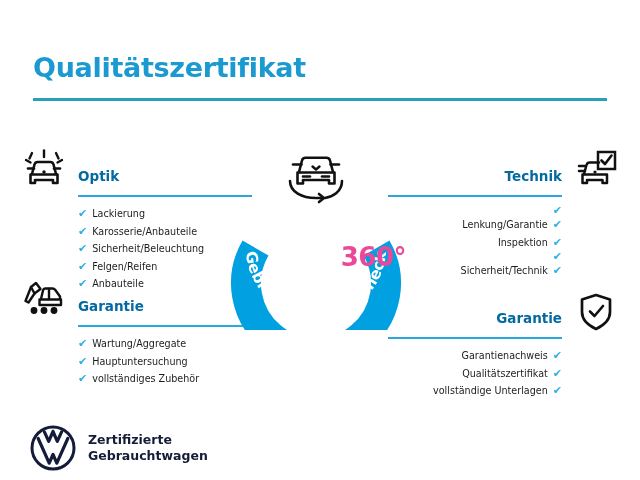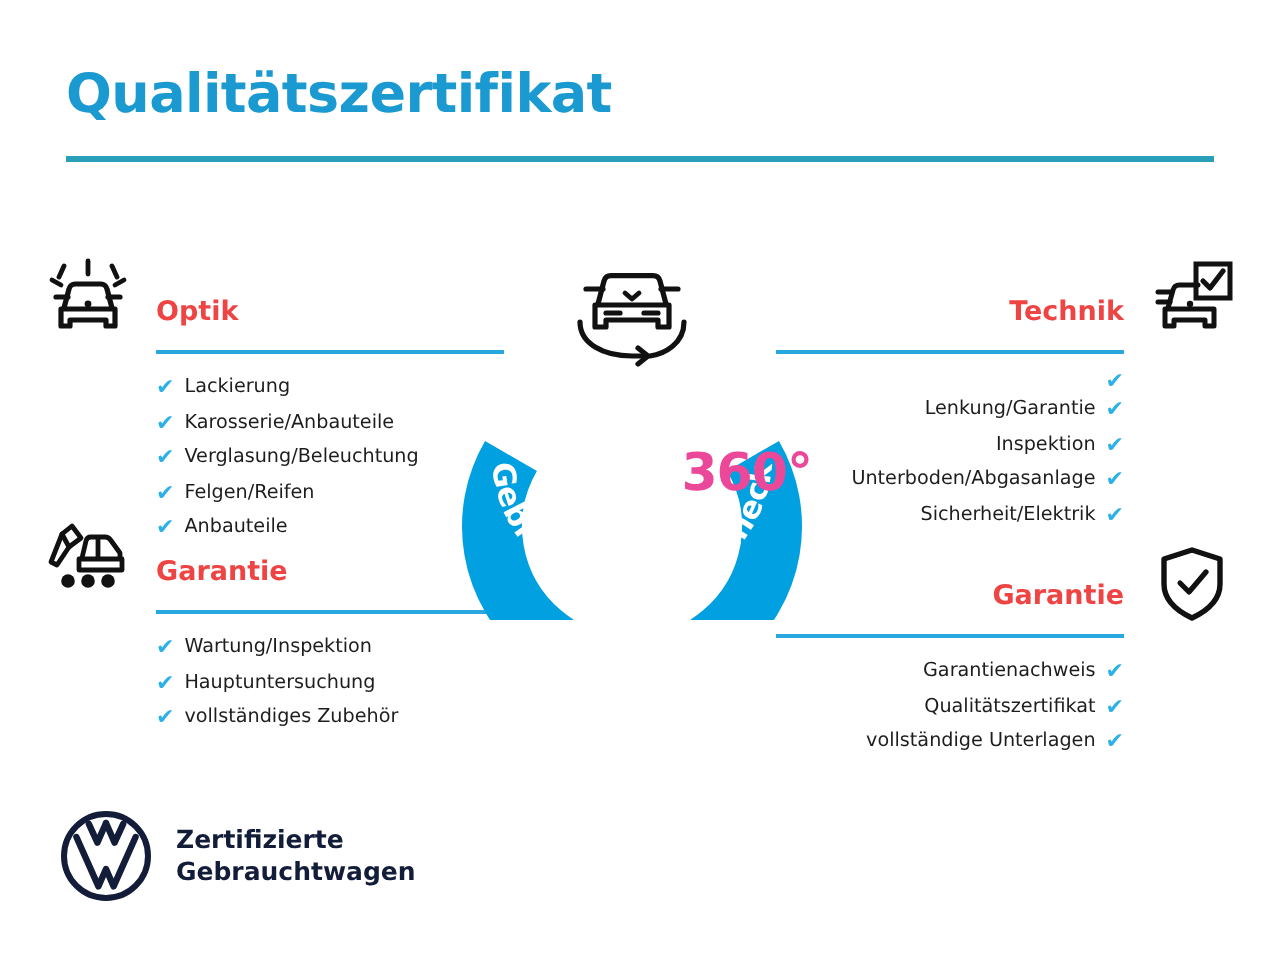--- a/index.html
+++ b/index.html
@@ -12,20 +12,21 @@
     height: 480px;
     overflow: hidden;
     font-family: "DejaVu Sans", sans-serif;
     color: #1a1a1a;
     position: relative;
   }
   .page {
     position: absolute;
     inset: 0;
     background: #ffffff;
+    margin-top: 20px;
   }
 
   
   .header {
     position: absolute;
     left: 33px;
     top: 34px;
     width: 574px;
   }
   .header-title {
@@ -66,21 +67,21 @@
     display: block;
   }
   .col-left  .block-icon { left: 0; }
   .col-right .block-icon { right: 0; }
 
   .block-title {
     position: absolute;
     bottom: 11px;
     font-size: 13.5px;
     font-weight: 700;
-    color: #ef4444;
+    color: #0369a1;
     line-height: 1;
     white-space: nowrap;
   }
   .col-left  .block-title { left: 56px; }
   .col-right .block-title { right: 56px; }
 
   .block-rule {
     height: 2px;
     background: #29a8df;
     margin-top: 1px;
@@ -193,21 +194,21 @@
         <li class="item">
             <span class="check">✔</span>
             <span>Lackierung</span>
           </li>
         <li class="item">
             <span class="check">✔</span>
             <span>Karosserie/Anbauteile</span>
           </li>
         <li class="item">
             <span class="check">✔</span>
-            <span>Verglasung/Beleuchtung</span>
+            <span>Sicherheit/Beleuchtung</span>
           </li>
         <li class="item">
             <span class="check">✔</span>
             <span>Felgen/Reifen</span>
           </li>
         <li class="item">
             <span class="check">✔</span>
             <span>Anbauteile</span>
           </li>
       </ul>
@@ -232,21 +233,21 @@
             <circle cx="22" cy="32.5" r="3.4" fill="#111"></circle>
             <circle cx="32" cy="32.5" r="3.4" fill="#111"></circle>
           </svg>
         </span>
         <div class="block-title">Garantie</div>
       </div>
       <div class="block-rule"></div>
       <ul class="items">
         <li class="item">
             <span class="check">✔</span>
-            <span>Wartung/Inspektion</span>
+            <span>Wartung/Aggregate</span>
           </li>
         <li class="item">
             <span class="check">✔</span>
             <span>Hauptuntersuchung</span>
           </li>
         <li class="item">
             <span class="check">✔</span>
             <span>vollständiges Zubehör</span>
           </li>
       </ul>
@@ -279,25 +280,24 @@
         <li class="item">
             <span class="check">✔</span>
             <span>Lenkung/Garantie</span>
           </li>
         <li class="item">
             <span class="check">✔</span>
             <span>Inspektion</span>
           </li>
         <li class="item">
             <span class="check">✔</span>
-            <span>Unterboden/Abgasanlage</span>
-          </li>
-        <li class="item">
-            <span class="check">✔</span>
-            <span>Sicherheit/Elektrik</span>
+          </li>
+        <li class="item">
+            <span class="check">✔</span>
+            <span>Sicherheit/Technik</span>
           </li>
       </ul>
     </div>
   </div>
 
   <div class="col col-right" style="top:270px;">
     <div class="block">
       <div class="block-head">
         <span class="block-icon">
           <svg viewBox="0 0 44 44" width="44" height="44" aria-hidden="true">

